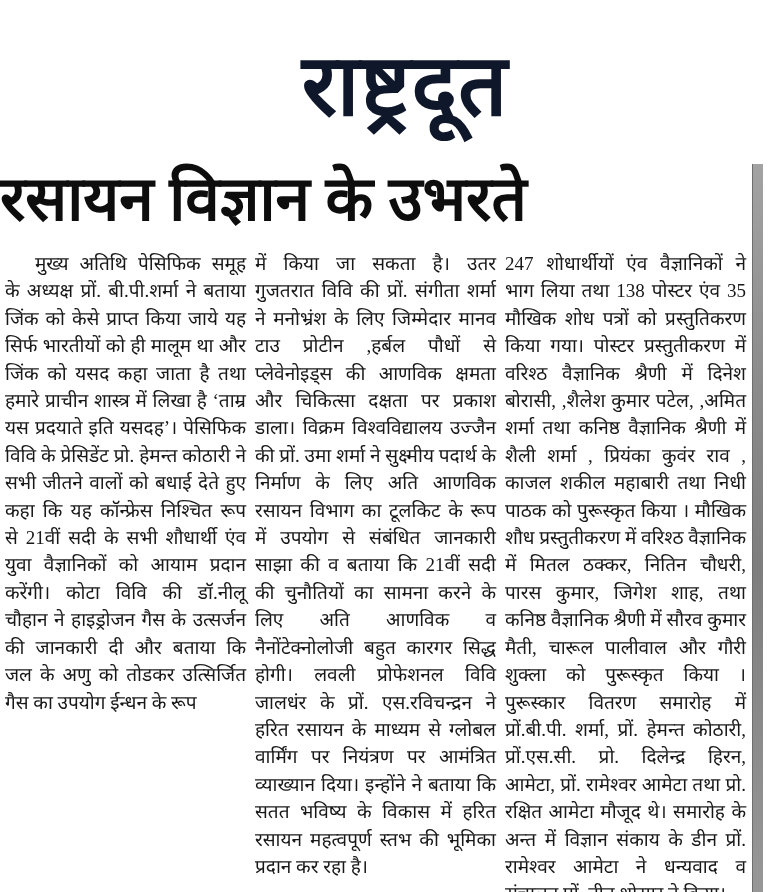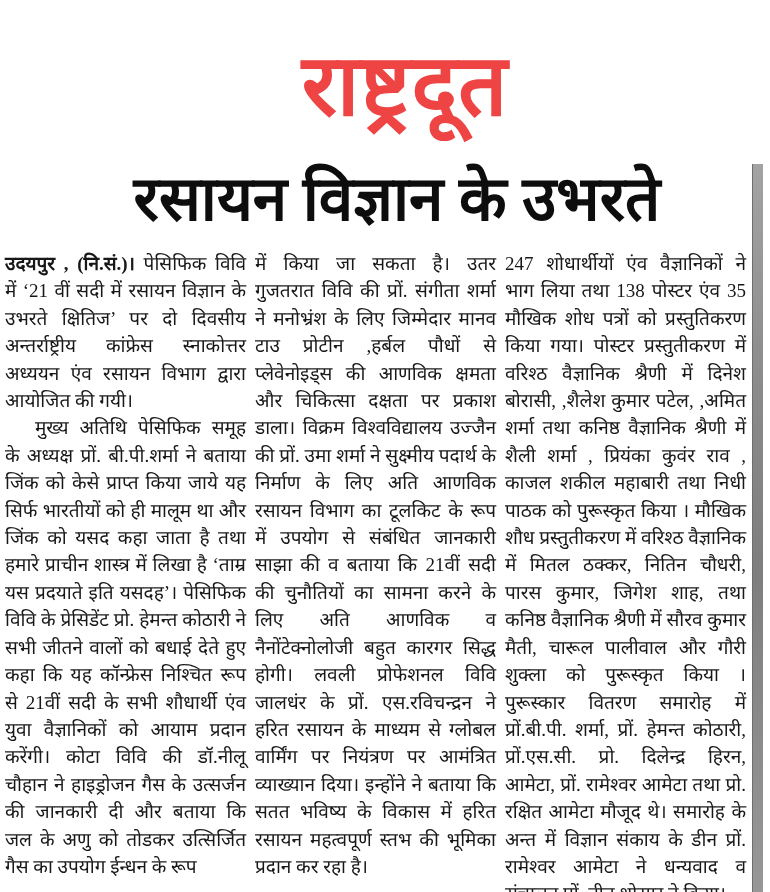--- a/index.html
+++ b/index.html
@@ -27,25 +27,24 @@
     height: 132px;
     text-align: center;
     font-size: 86px;
     line-height: 128px;
     font-weight: 700;
     letter-spacing: 1px;
     white-space: nowrap;
   }
   
   .headline {
-    text-align: center;
+    text-align: left;
     font-weight: 700;
     color: #0d0d0d;
     margin-top: 2px;
-    padding-left: 24px;
   }
   .headline .hl-line {
     display: block;
     font-size: 62px;
     line-height: 86px;
     white-space: nowrap;
   }
   
   .columns {
     display: flex;
@@ -77,30 +76,29 @@
     height: 736px;
     background: linear-gradient(180deg, #a3a3a3 0%, #8b8b8b 30%, #7e7e7e 55%, #989898 100%);
     border-left: 1px solid #6e6e6e;
   }
 </style>
 </head>
 <body>
 
 <div class="page">
 
-  <div class="masthead" style="color: #ef4444; margin-left: 40px;">राष्ट्रदूत</div>
+  <div class="masthead" style="color: #0f172a; margin-left: 40px;">राष्ट्रदूत</div>
 
   <div class="headline" style="color: rgb(13, 13, 13);">
     <span class="hl-line">रसायन विज्ञान के उभरते</span>
   </div>
 
   <div class="columns">
 
     <div class="col">
-      <p class="para"><span class="bold">उदयपुर , (नि.सं.)। </span><span>पेसिफिक विवि में ‘21 वीं सदी में रसायन विज्ञान के उभरते क्षितिज’ पर दो दिवसीय अन्तर्राष्ट्रीय कांफ्रेस स्नाकोत्तर अध्ययन एंव रसायन विभाग द्वारा आयोजित की गयी।</span></p>
       <p class="para indent">मुख्य अतिथि पेसिफिक समूह के अध्यक्ष प्रों. बी.पी.शर्मा ने बताया जिंक को केसे प्राप्त किया जाये यह सिर्फ भारतीयों को ही मालूम था और जिंक को यसद कहा जाता है तथा हमारे प्राचीन शास्त्र में लिखा है ‘ताम्र यस प्रदयाते इति यसदह’। पेसिफिक विवि के प्रेसिडेंट प्रो. हेमन्त कोठारी ने सभी जीतने वालों को बधाई देते हुए कहा कि यह कॉन्फ्रेस निश्चित रूप से 21वीं सदी के सभी शौधार्थी एंव युवा वैज्ञानिकों को आयाम प्रदान करेंगी। कोटा विवि की डॉ.नीलू चौहान ने हाइड्रोजन गैस के उत्सर्जन की जानकारी दी और बताया कि जल के अणु को तोडकर उत्सिर्जित गैस का उपयोग ईन्धन के रूप</p>
     </div>
 
     <div class="col">
       <p class="para">में किया जा सकता है। उतर गुजतरात विवि की प्रों. संगीता शर्मा ने मनोभ्रंश के लिए जिम्मेदार मानव टाउ प्रोटीन ,हर्बल पौधों से प्लेवेनोइड्स की आणविक क्षमता और चिकित्सा दक्षता पर प्रकाश डाला। विक्रम विश्वविद्यालय उज्जैन की प्रों. उमा शर्मा ने सुक्ष्मीय पदार्थ के निर्माण के लिए अति आणविक रसायन विभाग का टूलकिट के रूप में उपयोग से संबंधित जानकारी साझा की व बताया कि 21वीं सदी की चुनौतियों का सामना करने के लिए अति आणविक व नैनोंटेक्नोलोजी बहुत कारगर सिद्ध होगी। लवली प्रोफेशनल विवि जालधंर के प्रों. एस.रविचन्द्रन ने हरित रसायन के माध्यम से ग्लोबल वार्मिंग पर नियंत्रण पर आमंत्रित व्याख्यान दिया। इन्होंने ने बताया कि सतत भविष्य के विकास में हरित रसायन महत्वपूर्ण स्तभ की भूमिका प्रदान कर रहा है।</p>
 
     </div>
 
     <div class="col">
       <p class="para">247 शोधार्थीयों एंव वैज्ञानिकों ने भाग लिया तथा 138 पोस्टर एंव 35 मौखिक शोध पत्रों को प्रस्तुतिकरण किया गया। पोस्टर प्रस्तुतीकरण में वरिश्ठ वैज्ञानिक श्रैणी में दिनेश बोरासी, ,शैलेश कुमार पटेल, ,अमित शर्मा तथा कनिष्ठ वैज्ञानिक श्रैणी में शैली शर्मा , प्रियंका कुवंर राव , काजल शकील महाबारी तथा निधी पाठक को पुरूस्कृत किया । मौखिक शौध प्रस्तुतीकरण में वरिश्ठ वैज्ञानिक में मितल ठक्कर, नितिन चौधरी, पारस कुमार, जिगेश शाह, तथा कनिष्ठ वैज्ञानिक श्रैणी में सौरव कुमार मैती, चारूल पालीवाल और गौरी शुक्ला को पुरूस्कृत किया । पुरूस्कार वितरण समारोह में प्रों.बी.पी. शर्मा, प्रों. हेमन्त कोठारी, प्रों.एस.सी. प्रो. दिलेन्द्र हिरन, आमेटा, प्रों. रामेश्वर आमेटा तथा प्रो. रक्षित आमेटा मौजूद थे। समारोह के अन्त में विज्ञान संकाय के डीन प्रों. रामेश्वर आमेटा ने धन्यवाद व संचालन प्रों. नीतू शोरगर ने किया।</p>

